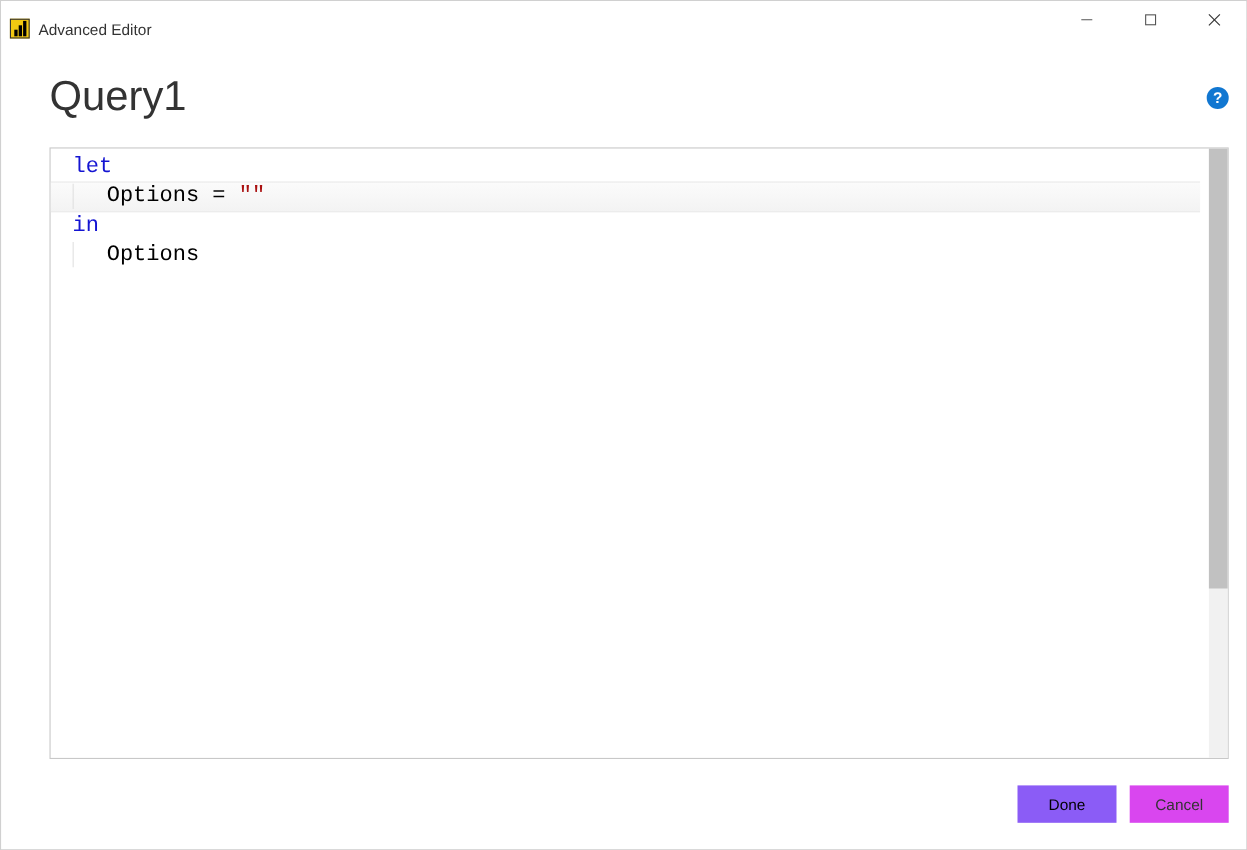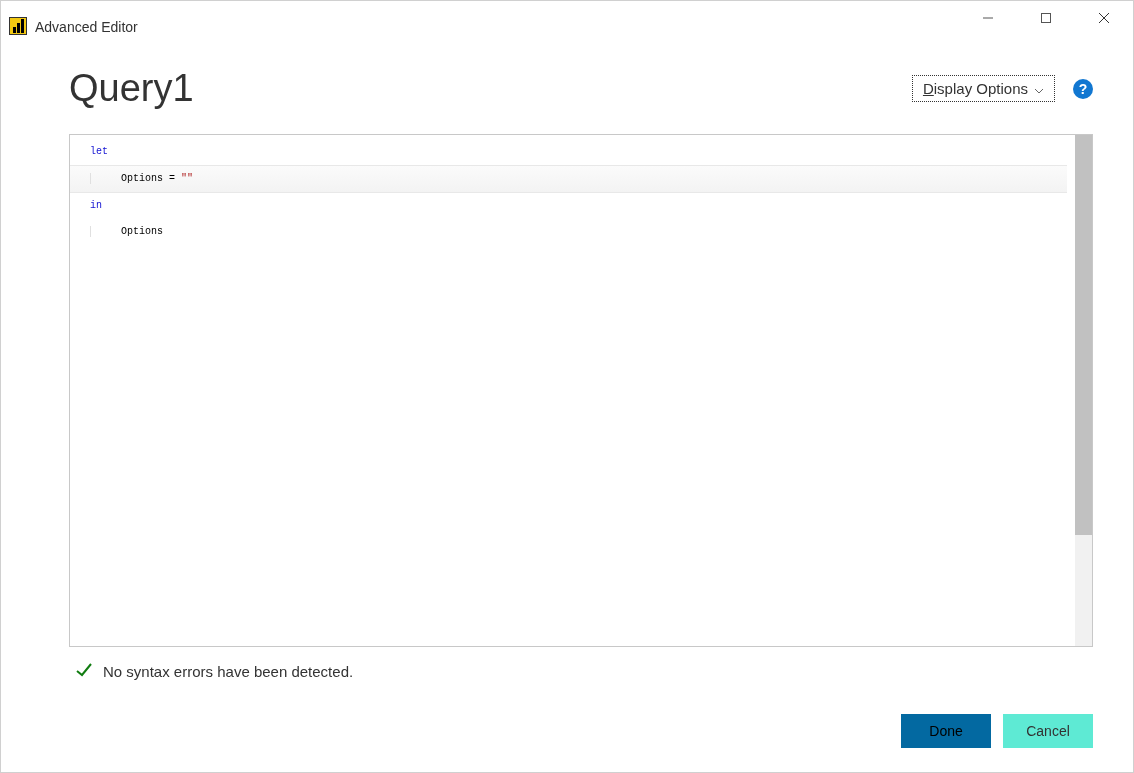--- a/index.html
+++ b/index.html
@@ -59,25 +59,24 @@
       width: 58px;
       height: 100%;
       display: flex;
       align-items: center;
       justify-content: center;
       color: #333;
     }
     .window-control svg { display: block; }
 
     .content {
-      padding: 32px 40px 24px 44px;
+      padding: 32px 16px 24px 44px;
       height: calc(100% - 34px);
       display: flex;
       flex-direction: column;
-      margin-left: 24px;
     }
     .header-row {
       display: flex;
       align-items: center;
       justify-content: space-between;
       margin-bottom: 24px;
     }
     .query-title {
       font-size: 38px;
       font-weight: 300;
@@ -118,21 +117,21 @@
       border: 1px solid #c8c8c8;
       flex: 1;
       display: flex;
       min-height: 0;
       background: #fff;
       position: relative;
     }
     .editor {
       flex: 1;
       font-family: Consolas, "Courier New", monospace;
-      font-size: 10px;
+      font-size: 20px;
       line-height: 26px;
       padding: 4px 8px 4px 20px;
       white-space: pre;
       color: #000;
       overflow: auto;
     }
     .editor .kw { color: #1414d2; }
     .editor .str { color: #aa1111; }
     .editor .highlight-line {
       background: linear-gradient(to bottom, #fbfbfb, #f3f3f3);
@@ -181,25 +180,25 @@
     }
     .btn {
       min-width: 90px;
       height: 34px;
       font-size: 14px;
       border: none;
       cursor: pointer;
       font-family: inherit;
     }
     .btn-primary {
-      background: #0369a1;
+      background: #8b5cf6;
       color: #000;
     }
     .btn-secondary {
-      background: #5eead4;
+      background: #d946ef;
       color: #333;
     }
   </style>
 </head>
 <body>
 
 <div class="titlebar">
   <div class="titlebar-icon">
     <div class="titlebar-icon-bars">
         <span></span>
@@ -225,47 +224,31 @@
           <line x1="11" y1="1" x2="1" y2="11" stroke="#333" stroke-width="1"></line>
         </svg>
     </div>
   </div>
 </div>
 
 <div class="content">
   <div class="header-row">
     <div class="query-title">Query1</div>
     <div class="header-right">
-      <div class="display-options">
-        <span><span class="underline">D</span><span>isplay Options</span></span>
-        <span>
-          <svg width="10" height="6" viewBox="0 0 10 6">
-              <polyline points="1,1 5,5 9,1" fill="none" stroke="#666" stroke-width="1"></polyline>
-            </svg>
-        </span>
-      </div>
       <div class="help-icon">?</div>
     </div>
   </div>
 
   <div class="editor-wrap">
     <div class="editor"><span class="kw">let</span>
 <span class="highlight-line"><span class="indent-guide"><span>Options = </span><span class="str">""</span></span></span><span class="kw">in</span>
 <span class="indent-guide"><span>Options</span></span></div>
     <div class="scrollbar">
       <div class="scroll-thumb"></div>
     </div>
   </div>
 
-  <div class="status-row">
-    <span class="check-icon">
-      <svg width="18" height="18" viewBox="0 0 18 18">
-          <polyline points="2,10 7,14 16,3" fill="none" stroke="#107c10" stroke-width="2"></polyline>
-        </svg>
-    </span>
-    <span>No syntax errors have been detected.</span>
-  </div>
 
   <div class="button-row">
     <button class="btn btn-primary">Done</button>
     <button class="btn btn-secondary">Cancel</button>
   </div>
 </div>
 
 </body></html>

